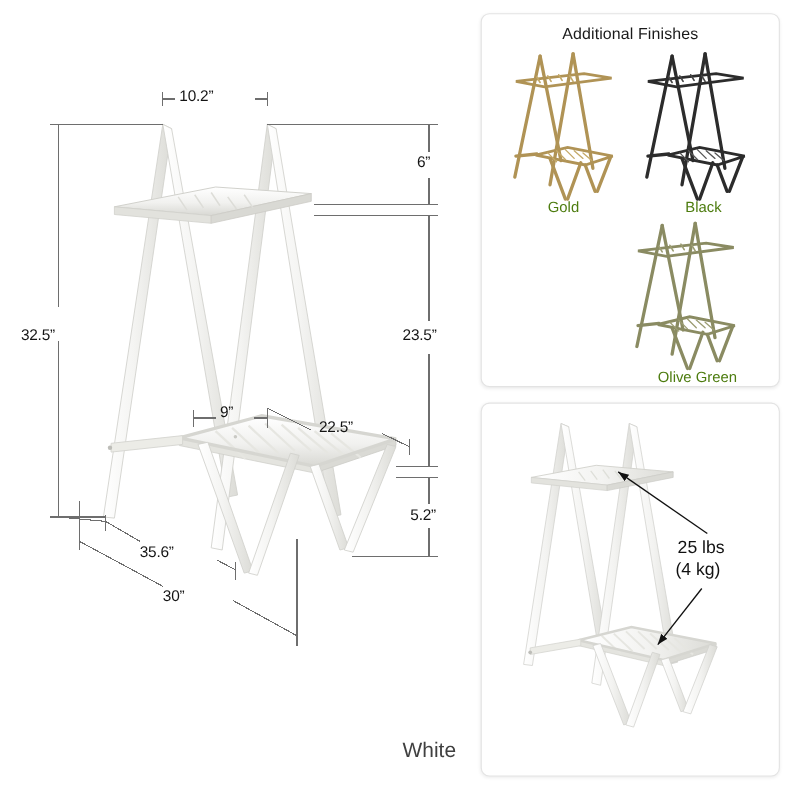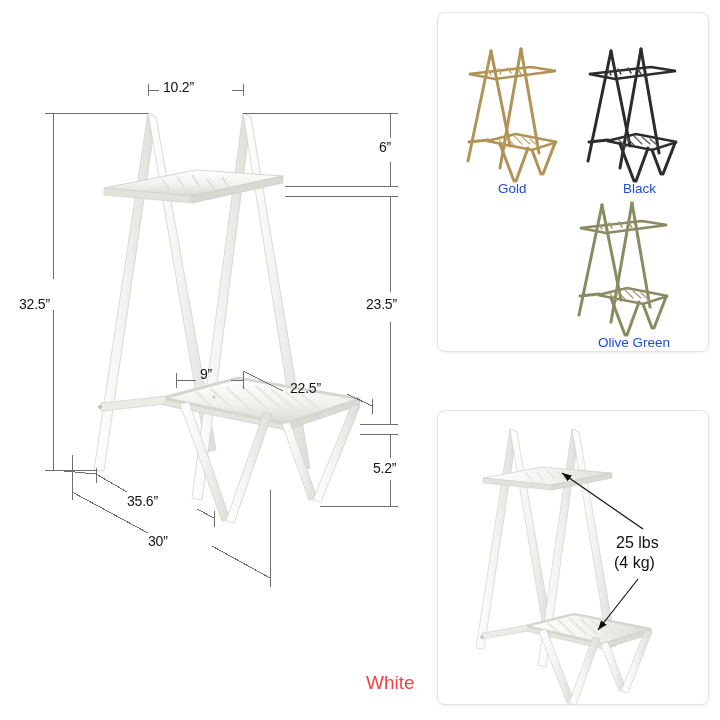--- a/index.html
+++ b/index.html
@@ -32,37 +32,36 @@
   #finishes-panel {
     left: 437px;
     top: 12px;
     width: 272px;
     height: 340px;
   }
   #capacity-panel {
     left: 437px;
     top: 366px;
     width: 272px;
-    height: 295px;
-    margin-top: 44px;
+    height: 340px;
   }
   .panel-title {
     position: absolute;
     left: 0;
     top: 10px;
     width: 100%;
     text-align: center;
     font-size: 14.5px;
     color: #1a1a1a;
     letter-spacing: 0.1px;
   }
   .finish-label {
     position: absolute;
     font-size: 13.5px;
-    color: #1d4ed8;
+    color: #4d7c0f;
     white-space: nowrap;
   }
   #label-gold   { left: 60px;  top: 168px; }
   #label-black  { left: 185px; top: 168px; }
   #label-olive  { left: 160px; top: 322px; }
 
   .cap-text {
     position: absolute;
     font-size: 16px;
     line-height: 19px;
@@ -89,21 +88,21 @@
   #dim-shelf-right { left: 290px; top: 380px; }
   #dim-bottom-gap  { left: 373px; top: 460px; }
   #dim-depth-inner { left: 127px; top: 493px; }
   #dim-depth-outer { left: 148px; top: 533px; text-align: right; }
 
   #white-label {
     position: absolute;
     left: 366px;
     top: 672px;
     font-size: 19px;
-    color: #ef4444;
+    color: #404040;
   }
   svg { display: block; }
   .svg-layer {
     position: absolute;
     left: 0;
     top: 0;
     width: 720px;
     height: 720px;
     pointer-events: none;
   }
@@ -244,20 +243,21 @@
   <div class="dim-text" id="dim-mid">23.5”</div>
   <div class="dim-text" id="dim-shelf-left">9”</div>
   <div class="dim-text" id="dim-shelf-right">22.5”</div>
   <div class="dim-text" id="dim-bottom-gap">5.2”</div>
   <div class="dim-text" id="dim-depth-inner">35.6”</div>
   <div class="dim-text" id="dim-depth-outer">30”</div>
 
   <div id="white-label">White</div>
 
   <div class="panel" id="finishes-panel">
+    <div class="panel-title">Additional Finishes</div>
 
     <svg width="272" height="340" viewBox="0 0 272 340" style="position:absolute;left:0;top:0;">
 
       <g stroke="#b09355" fill="none" stroke-linecap="round">
         <g stroke-width="3">
           <path d="M53,38 L30,148"></path>
           <path d="M53,38 L72,133"></path>
           <path d="M83,36 L62,155"></path>
           <path d="M83,36 L101,140"></path>
         </g>

